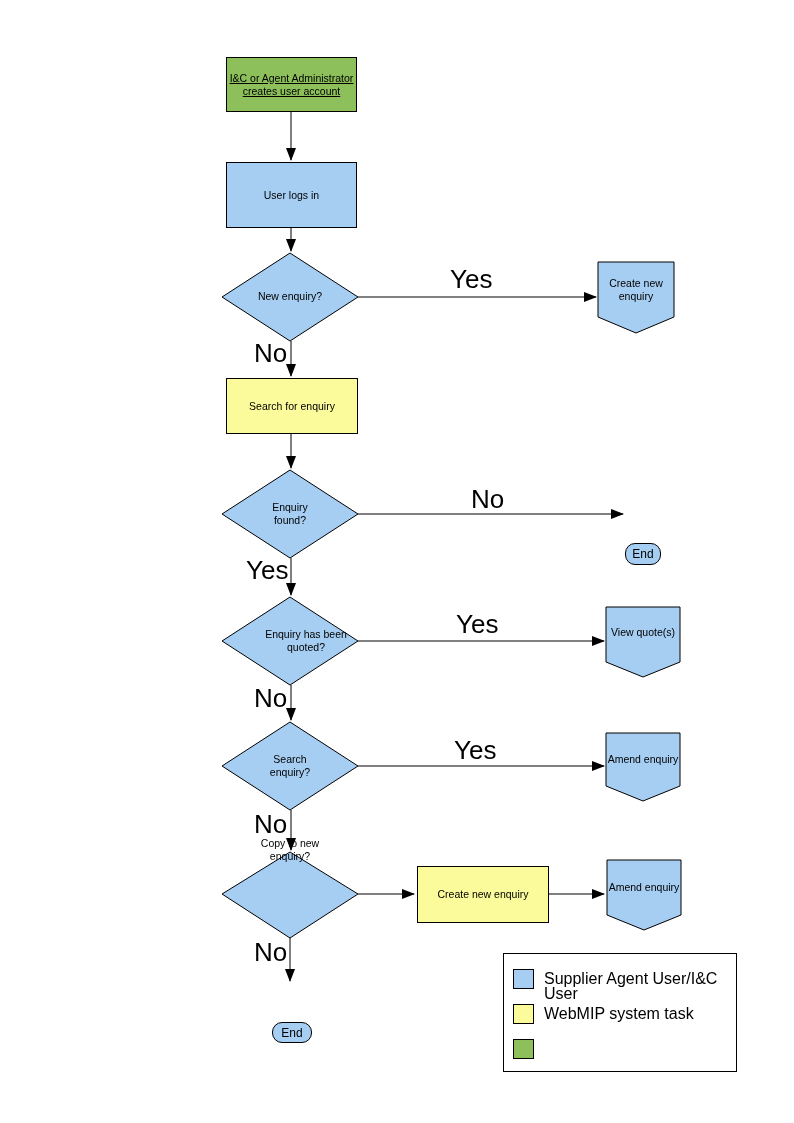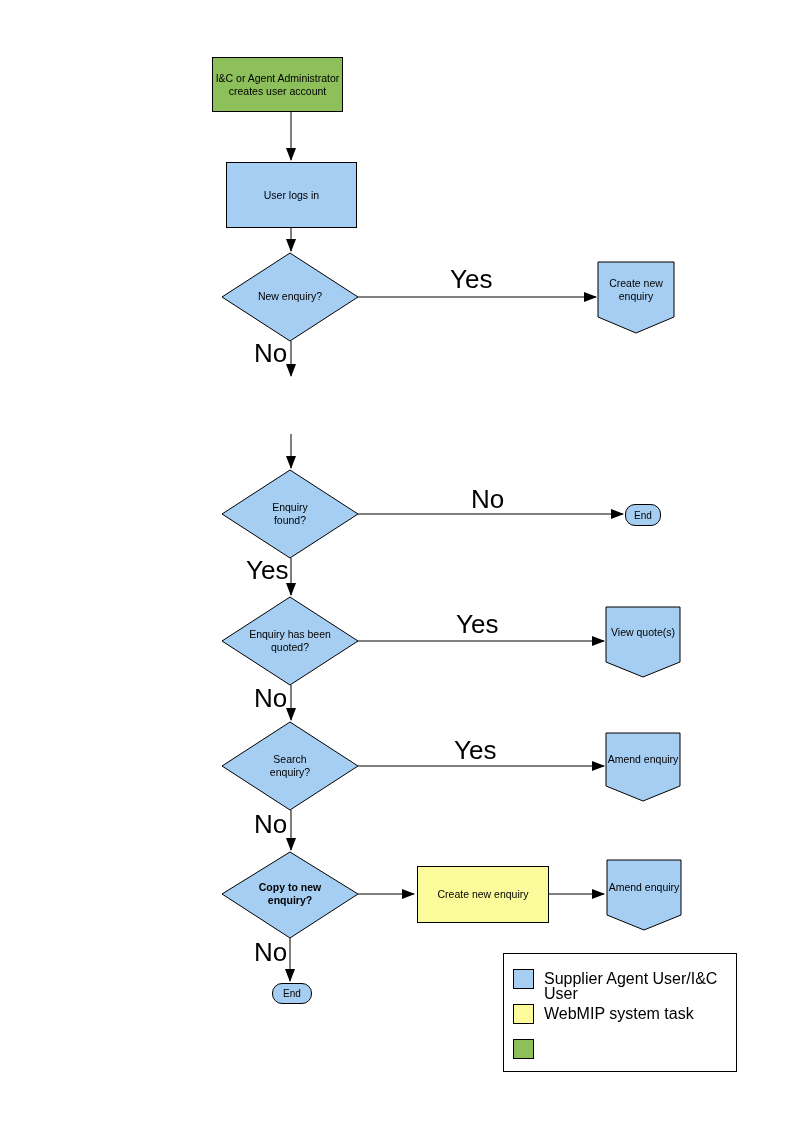--- a/index.html
+++ b/index.html
@@ -14,21 +14,21 @@
     position:absolute; border:1px solid #000;
     display:flex; align-items:center; justify-content:center;
     text-align:center; font-size:10.5px; line-height:13px; padding:2px;
   }
   .shape-label {
     position:absolute; text-align:center; font-size:10.5px; line-height:13px;
   }
   .edge-label { position:absolute; font-size:26px; line-height:22px; }
   .terminator {
     position:absolute; border:1px solid #000; border-radius:10px;
-    display:flex; align-items:center; justify-content:center; font-size:10px;
+    display:flex; align-items:center; justify-content:center; font-size:12px;margin-top:39px;
   }
   .legend {
     position:absolute; left:503px; top:953px; width:234px; height:119px;
     border:1px solid #000; background:#fff;
   }
   .swatch { position:absolute; left:9px; width:21px; height:20px; border:1px solid #000; }
   .legend-label { position:absolute; left:40px; width:190px; font-size:16px; line-height:15px; }
 </style>
 </head>
 <body>
@@ -62,32 +62,33 @@
     <polygon points="222,641 290,597 358,641 290,685" fill="#A6CEF2"></polygon>
     <polygon points="222,766 290,722 358,766 290,810" fill="#A6CEF2"></polygon>
     <polygon points="222,894 290,852 358,894 290,938" fill="#A6CEF2"></polygon>
 
     <polygon points="598,262 674,262 674,317 636,333 598,317" fill="#A6CEF2"></polygon>
     <polygon points="606,607 680,607 680,662 643,677 606,662" fill="#A6CEF2"></polygon>
     <polygon points="606,733 680,733 680,786 643,801 606,786" fill="#A6CEF2"></polygon>
     <polygon points="607,860 681,860 681,915 644,930 607,915" fill="#A6CEF2"></polygon>
   </svg>
 
-  <div class="node" style="left: 212px; top: 57px; width: 131px; height: 55px; background-color: rgb(141, 192, 90);">I&amp;C or Agent Administrator creates user account</div>
+  <div class="node" style="left: 226px; top: 57px; width: 131px; height: 55px; background-color: rgb(141, 192, 90); text-decoration: underline;">I&amp;C or Agent Administrator creates user account</div>
 
   <div class="node" style="left: 226px; top: 162px; width: 131px; height: 66px; background-color: rgb(166, 206, 242);">User logs in</div>
 
+  <div class="node" style="left: 226px; top: 378px; width: 132px; height: 56px; background-color: rgb(251, 251, 155);">Search for enquiry</div>
 
   <div class="node" style="left: 417px; top: 866px; width: 132px; height: 57px; background-color: rgb(251, 251, 155);">Create new enquiry</div>
 
   <div class="shape-label" style="left:230px; top:290px; width:120px;">New enquiry?</div>
   <div class="shape-label" style="left:255px; top:501px; width:70px;">Enquiry found?</div>
-  <div class="shape-label" style="left:245px; top:628px; width:90px;">Enquiry has been quoted?</div>
+  <div class="shape-label" style="left:261px; top:628px; width:90px;">Enquiry has been quoted?</div>
   <div class="shape-label" style="left:255px; top:753px; width:70px;">Search enquiry?</div>
-  <div class="shape-label" style="left:245px; top:881px; width:90px;font-weight:bold;">Copy to new enquiry?</div>
+  <div class="shape-label" style="left:245px; top:837px; width:90px;">Copy to new enquiry?</div>
 
   <div class="shape-label" style="left:598px; top:277px; width:76px;">Create new enquiry</div>
   <div class="shape-label" style="left:605px; top:626px; width:76px;">View quote(s)</div>
   <div class="shape-label" style="left:605px; top:753px; width:76px;">Amend enquiry</div>
   <div class="shape-label" style="left:606px; top:881px; width:76px;">Amend enquiry</div>
 
   <div class="terminator" style="left: 625px; top: 504px; width: 36px; height: 22px; background-color: rgb(166, 206, 242);">End</div>
   <div class="terminator" style="left: 272px; top: 983px; width: 40px; height: 21px; background-color: rgb(166, 206, 242);">End</div>
 
   <div class="edge-label" style="left:450px; top:268px;">Yes</div>

